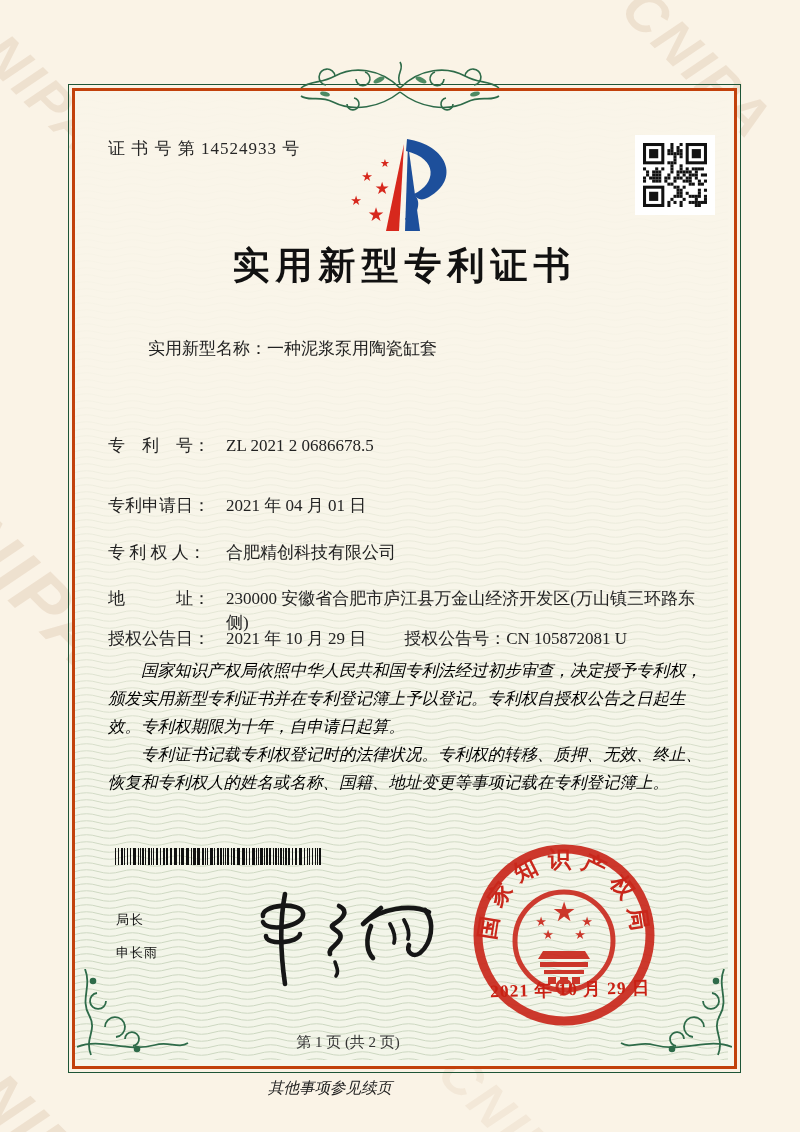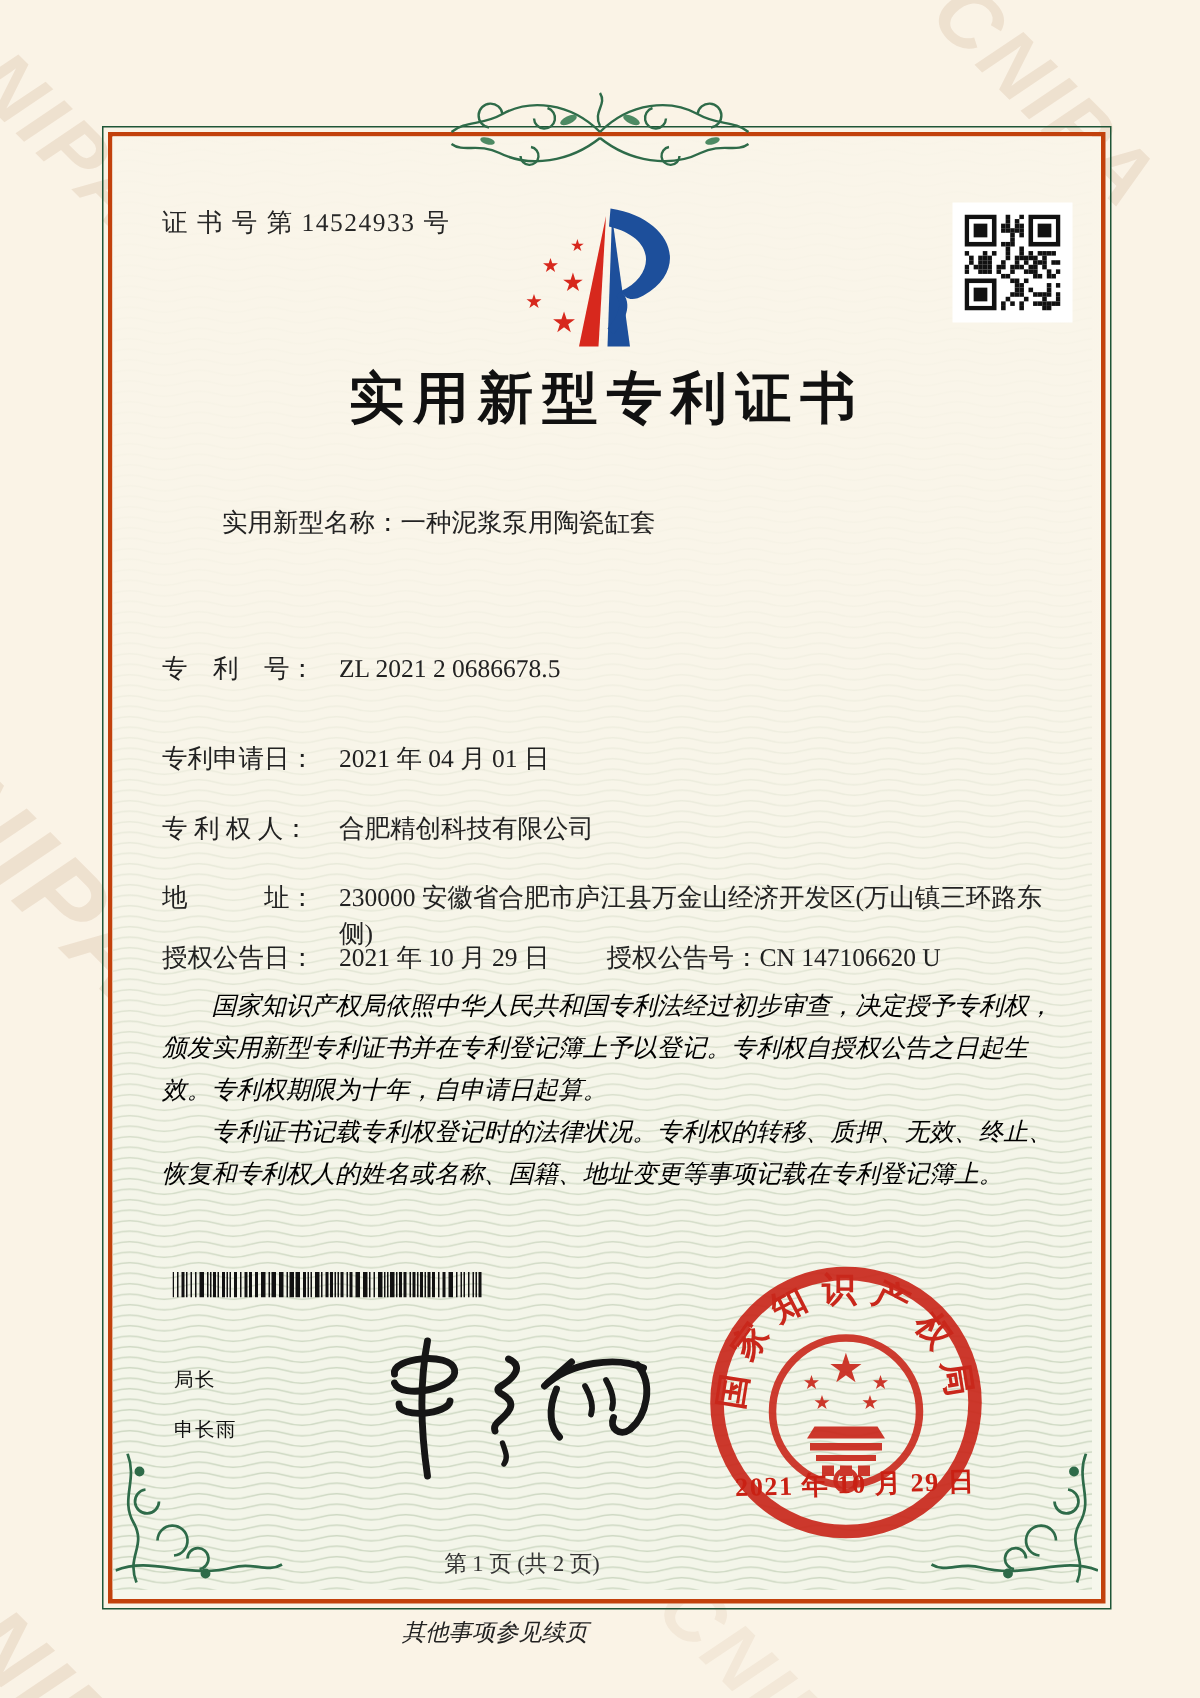--- a/index.html
+++ b/index.html
@@ -262,21 +262,21 @@
       <span class="lbl">地　　　址：</span>
       <span class="val" style="width:470px;">230000 安徽省合肥市庐江县万金山经济开发区(万山镇三环路东侧)</span>
     </div>
     <div class="abs field f-grant">
       <span class="pair">
         <span class="lbl">授权公告日：</span>
         <span class="val">2021 年 10 月 29 日</span>
       </span>
       <span class="pair second">
         <span class="lbl" style="flex-basis:auto;">授权公告号：</span>
-        <span class="val">CN 147106620 U</span>
+        <span class="val">CN 105872081 U</span>
       </span>
     </div>
 
     <div class="abs paras">
       <p>国家知识产权局依照中华人民共和国专利法经过初步审查，决定授予专利权，颁发实用新型专利证书并在专利登记簿上予以登记。专利权自授权公告之日起生效。专利权期限为十年，自申请日起算。</p>
       <p>专利证书记载专利权登记时的法律状况。专利权的转移、质押、无效、终止、恢复和专利权人的姓名或名称、国籍、地址变更等事项记载在专利登记簿上。</p>
     </div>
 
     <svg id="barcode" class="abs barcode" width="210" height="17">
         <rect x="0" y="0" width="1" height="17" fill="#111"></rect>

